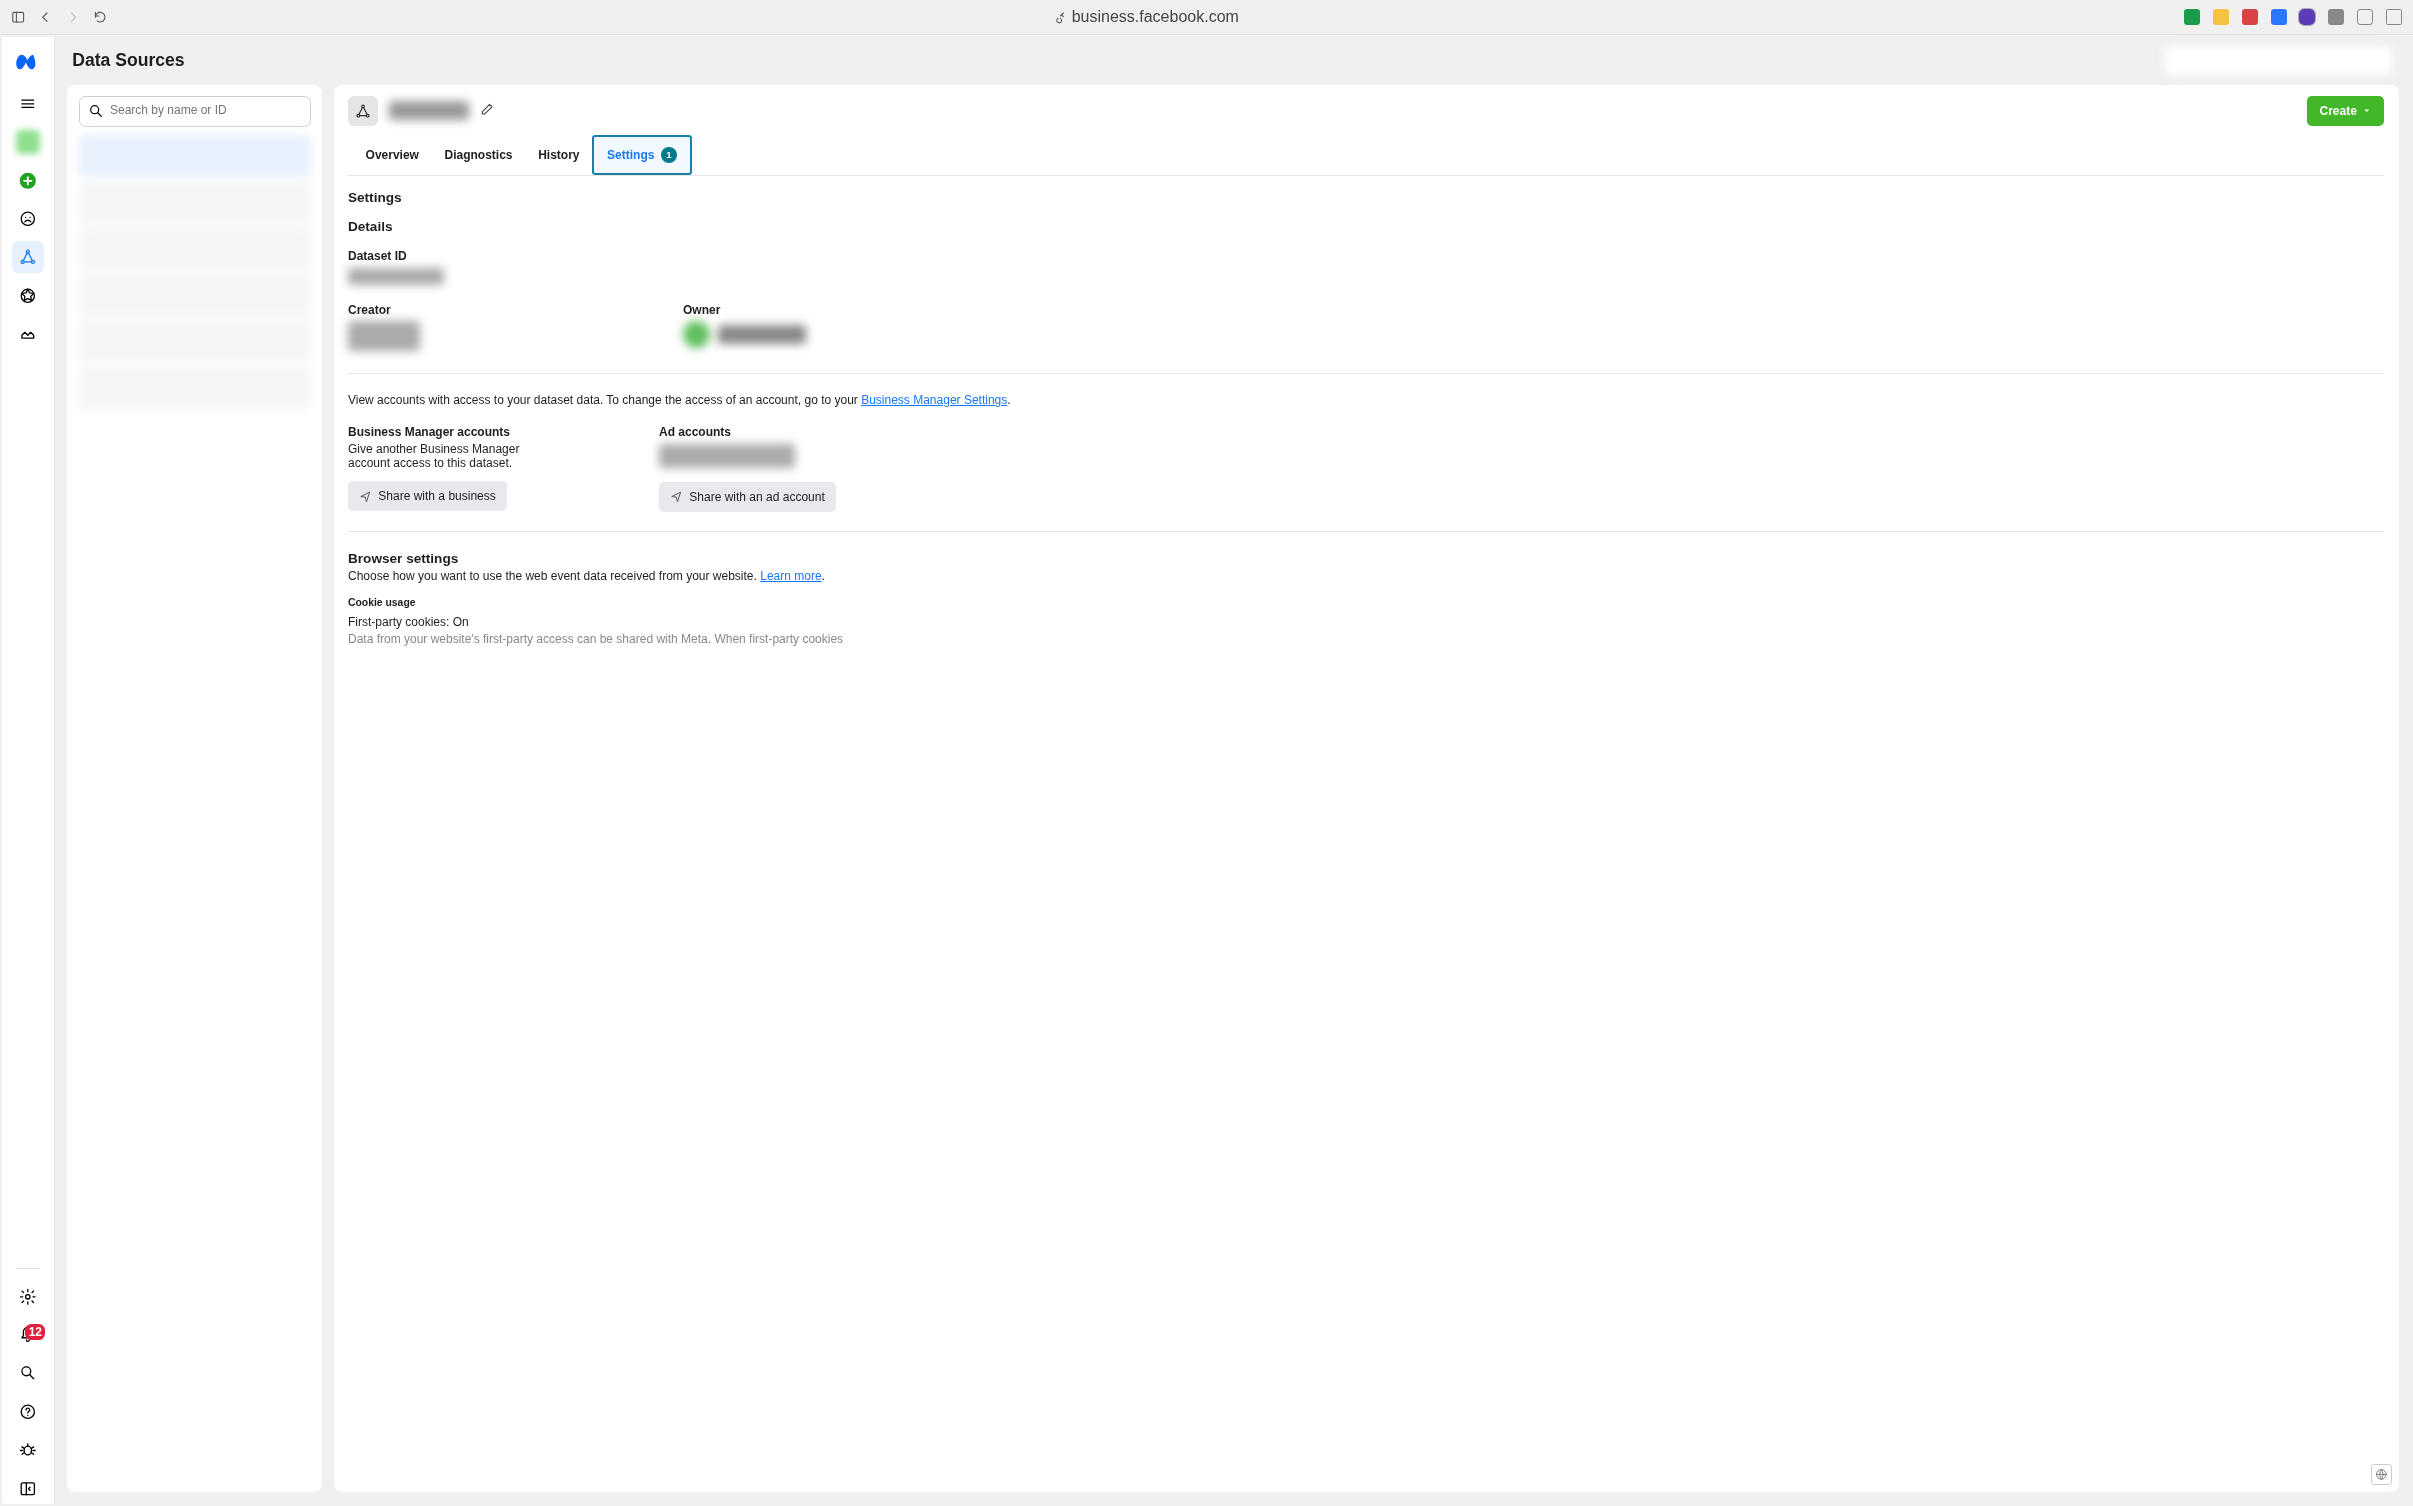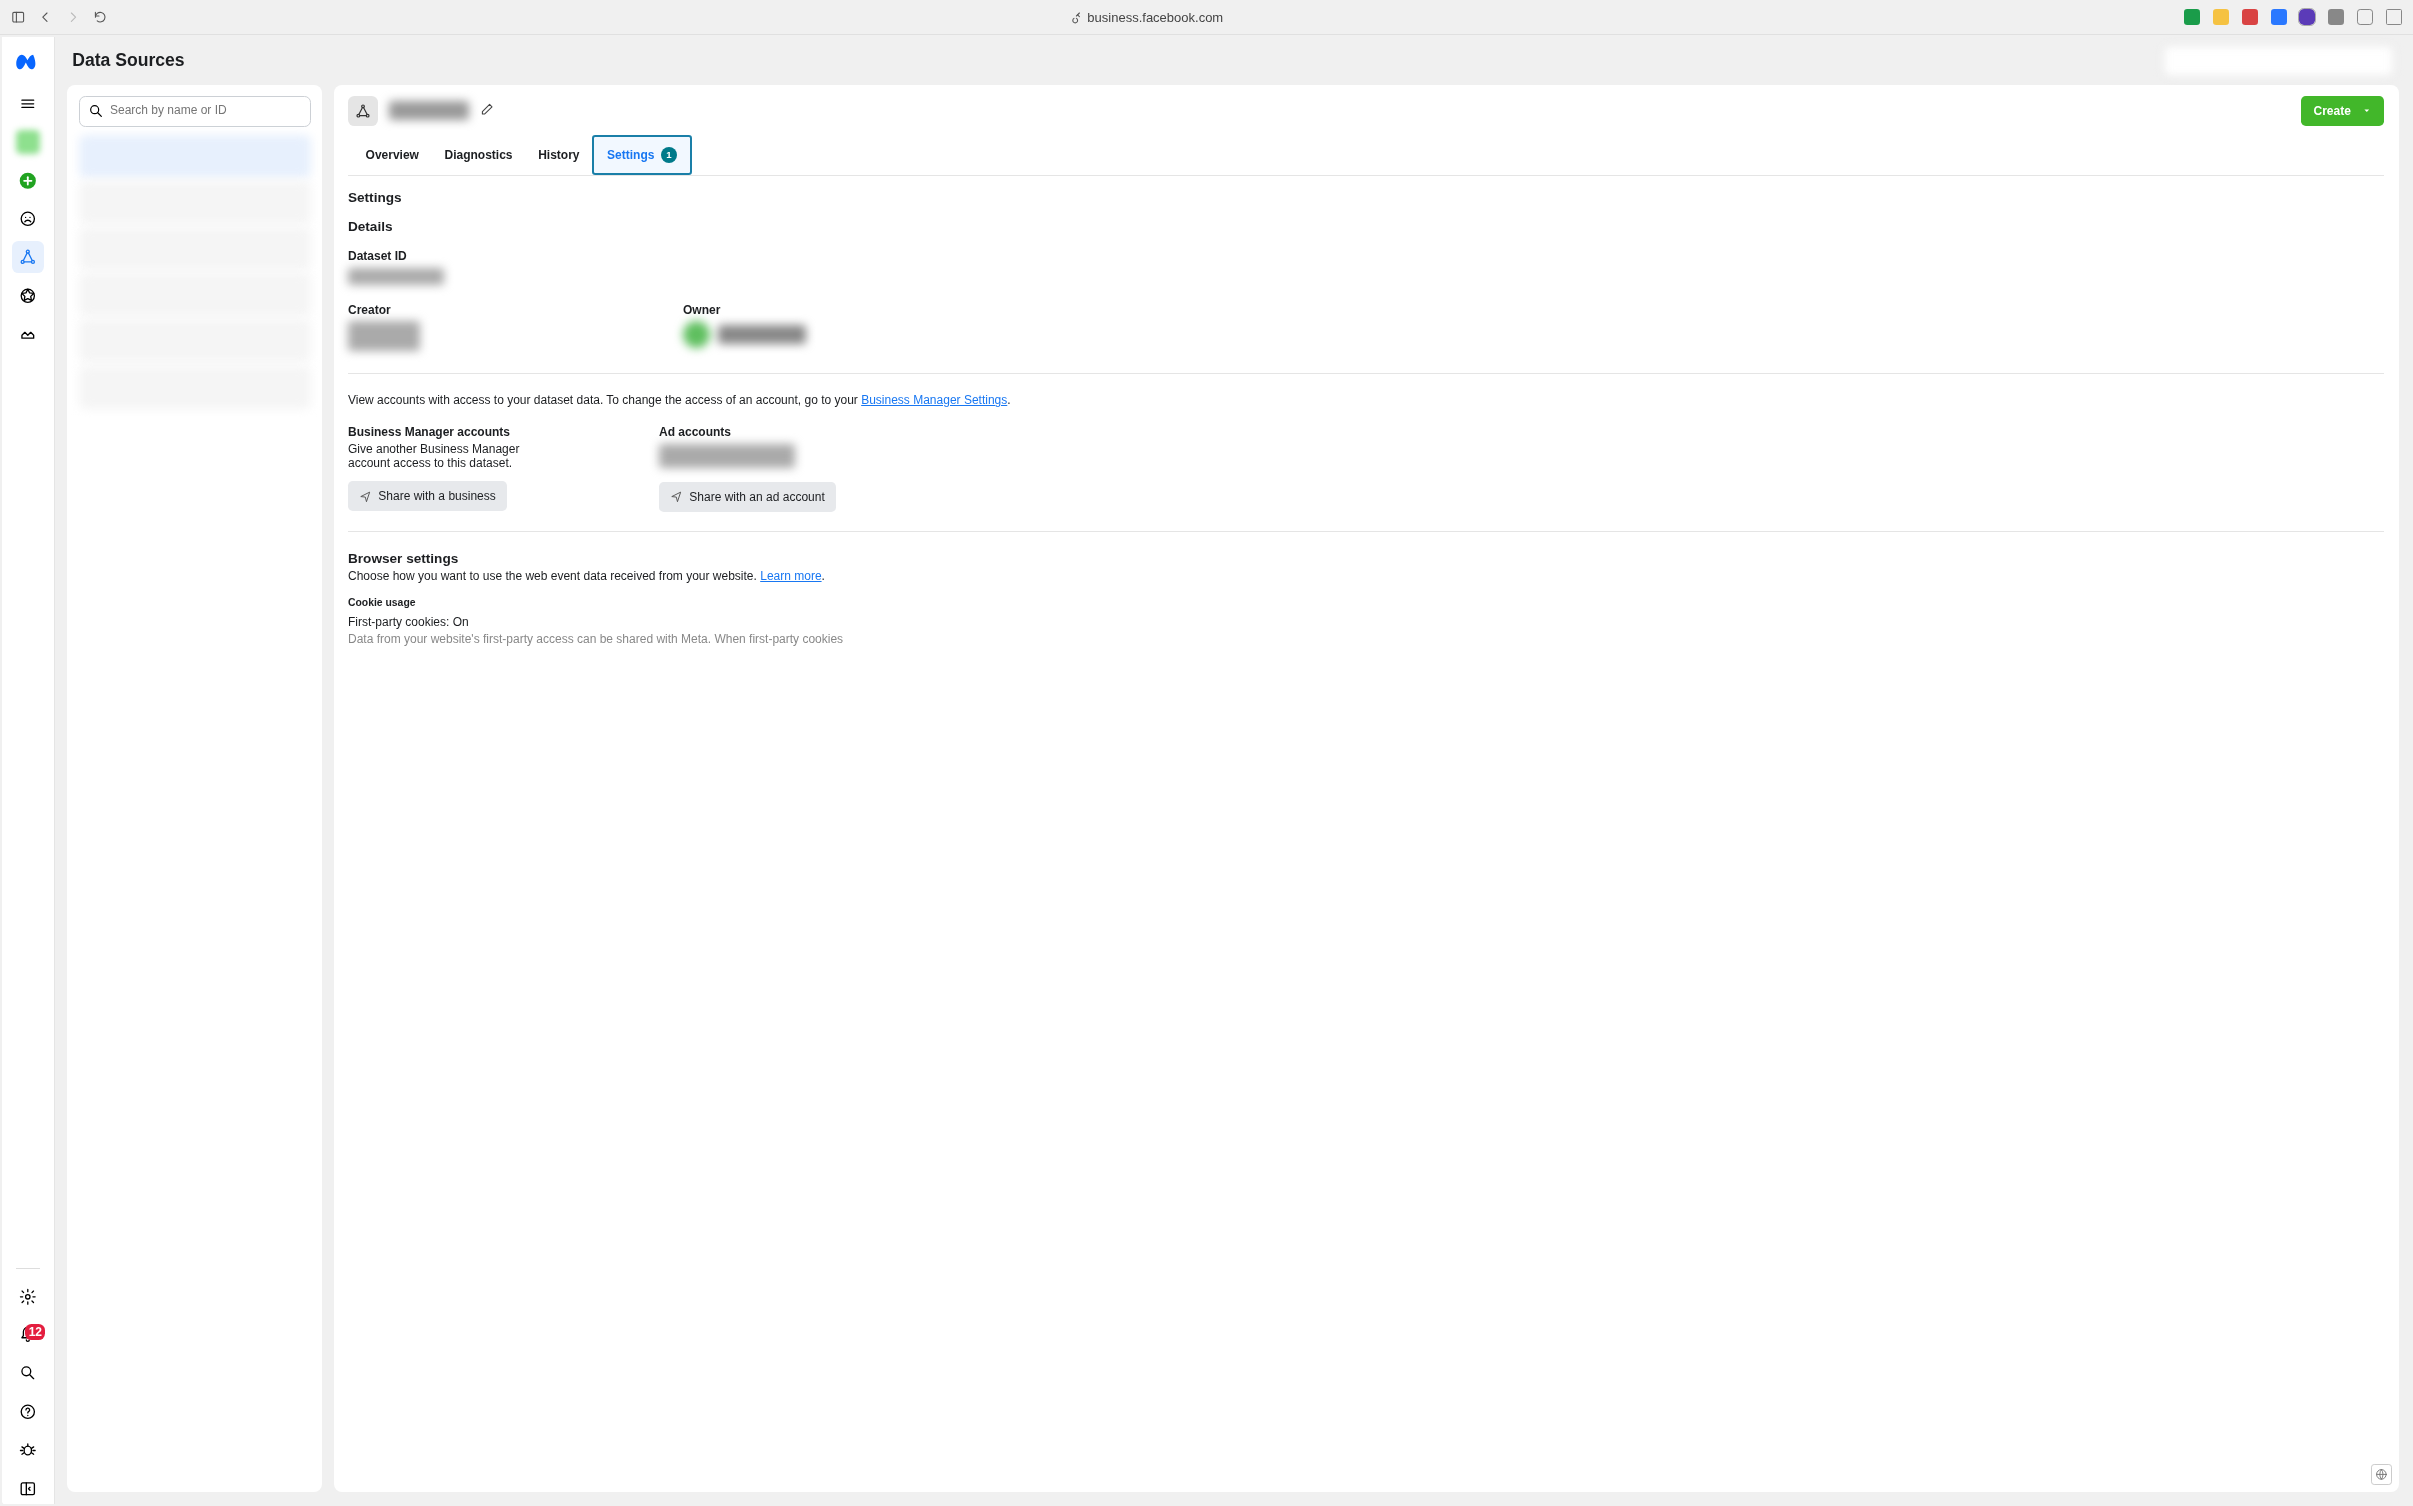--- a/index.html
+++ b/index.html
@@ -2,21 +2,21 @@
 <html style="font-size:12.8px"><head>
 <meta charset="utf-8">
 <style>
 * { box-sizing: border-box; margin: 0; padding: 0; }
 body { font-family: -apple-system, BlinkMacSystemFont, "Segoe UI", Helvetica, Arial, sans-serif; background: #f0f0f0; overflow: hidden; }
 
 
 .browser-window { width: 100vw; height: 100vh; background: #f0f0f0; border-radius: 9.6px; display: flex; flex-direction: column; }
 .browser-toolbar { height: 35px; display: flex; align-items: center; padding: 0 11.2px; border-bottom: 0.8px solid #e0e0e0; }
 .tb-left, .tb-right { display: flex; align-items: center; gap: 12.8px; }
-.tb-center { flex: 1; display: flex; justify-content: center; align-items: center; gap: 4.8px; color: #444; font-size: 13px; }
+.tb-center { flex: 1; display: flex; justify-content: center; align-items: center; gap: 4.8px; color: #444; font-size: 16px; }
 .tb-icon { width: 14.4px; height: 14.4px; display: flex; align-items: center; justify-content: center; color: #555; }
 .tb-ext { width: 16px; height: 16px; border-radius: 3.2px; }
 .ext-1{background:#1a9c4a;} .ext-2{background:#f5c242;} .ext-3{background:#d94343;} .ext-4{background:#2a78ff;} .ext-5{background:#5b3bb8; outline:0.8px solid #aaa; border-radius:4.8px;} .ext-6{background:#888;} .ext-7{border:0.8px solid #888; border-radius:3.2px;} .ext-8{border:0.8px solid #888; border-radius:1.6px;}
 
 
 .page { flex: 1; display: flex; background: #f0f0f0; border-radius: 0 0 9.6px 9.6px; overflow: hidden; padding: 1.6px; }
 
 
 .left-rail { width: 53px; background: #fff; display: flex; flex-direction: column; align-items: center; padding-top: 12.8px; gap: 6.4px; border-right: 0.8px solid #e5e5e5; }
 .meta-logo { width: 27px; height: 27px; margin-bottom: 4.8px; }
@@ -45,21 +45,21 @@
 .ds-item.selected { background: #e7f0fd; }
 .ds-item.normal { background: #f5f5f5; }
 
 
 .content-panel { flex: 1; background: #fff; border-radius: 8px; overflow-y: auto; position: relative; }
 .content-header { padding: 11.2px 14.4px 0 14.4px; }
 .ds-title-row { display: flex; align-items: center; gap: 11.2px; }
 .ds-icon { width: 30px; height: 30px; background: #e5e5e5; border-radius: 6.4px; display: flex; align-items: center; justify-content: center; }
 .ds-name-blur { width: 80px; height: 19px; background: #999; filter: blur(4.8px); border-radius: 3.2px; }
 .edit-icon { color: #444; }
-.create-btn { position: absolute; top: 11.2px; right: 14.4px; background: #42b72a; color: #fff; border: none; border-radius: 4.8px; padding: 8px 12.8px; font-size: 12px; font-weight: 700; display: flex; align-items: center; gap: 11px; cursor: pointer; }
+.create-btn { position: absolute; top: 11.2px; right: 14.4px; background: #42b72a; color: #fff; border: none; border-radius: 4.8px; padding: 8px 12.8px; font-size: 12px; font-weight: 700; display: flex; align-items: center; gap: 5px; cursor: pointer; }
 
 .tabs { display: flex; border-bottom: 0.8px solid #e5e5e5; margin-top: 9.6px; padding: 0 4.8px; }
 .tab { padding: 9.6px 12.8px; font-size: 12px; font-weight: 600; color: #1c1e21; cursor: pointer; display: flex; align-items: center; gap: 6.4px; }
 .tab.active { color: #1877f2; border: 2.4px solid #1a7fa8; border-radius: 3.2px; background: #f2f8ff; }
 .tab-badge { background: #007a8a; color: #fff; width: 16px; height: 16px; border-radius: 50%; display: inline-flex; align-items: center; justify-content: center; font-size: 9.6px; }
 
 .content-body { padding: 14.4px; color: #1c1e21; }
 .section-title { font-size: 13.6px; font-weight: 700; margin-bottom: 14.4px; }
 .sub-title { font-size: 13.6px; font-weight: 700; margin-top: 8px; }
 .desc { font-size: 12px; color: #1c1e21; margin-top: 3.2px; }

